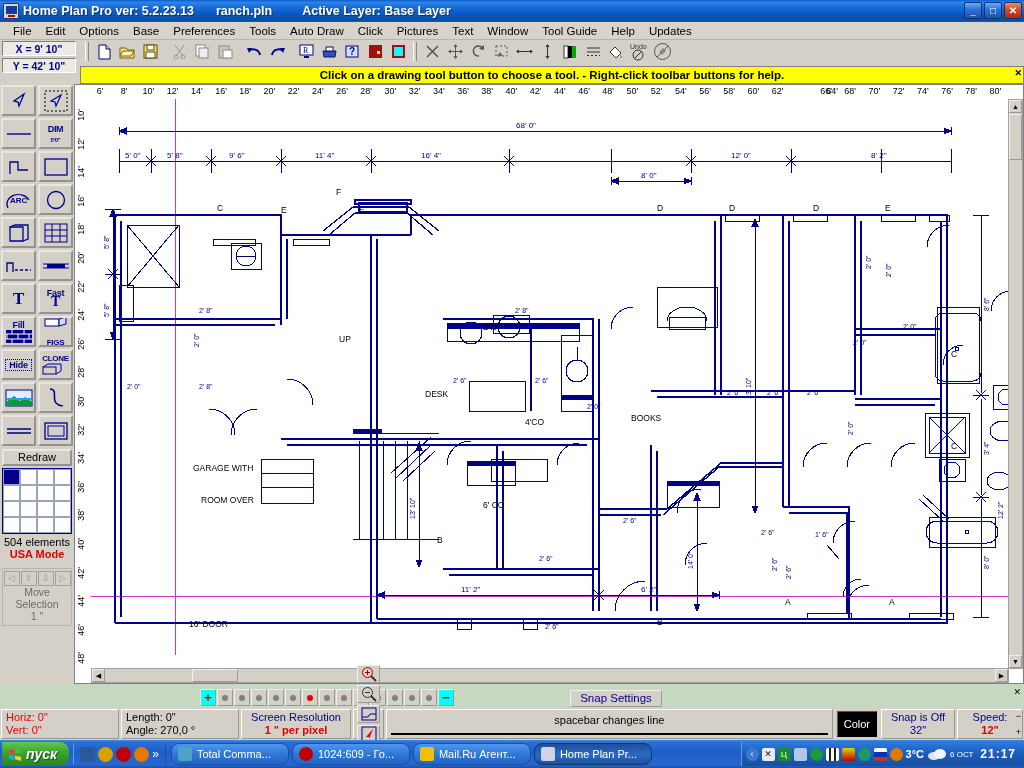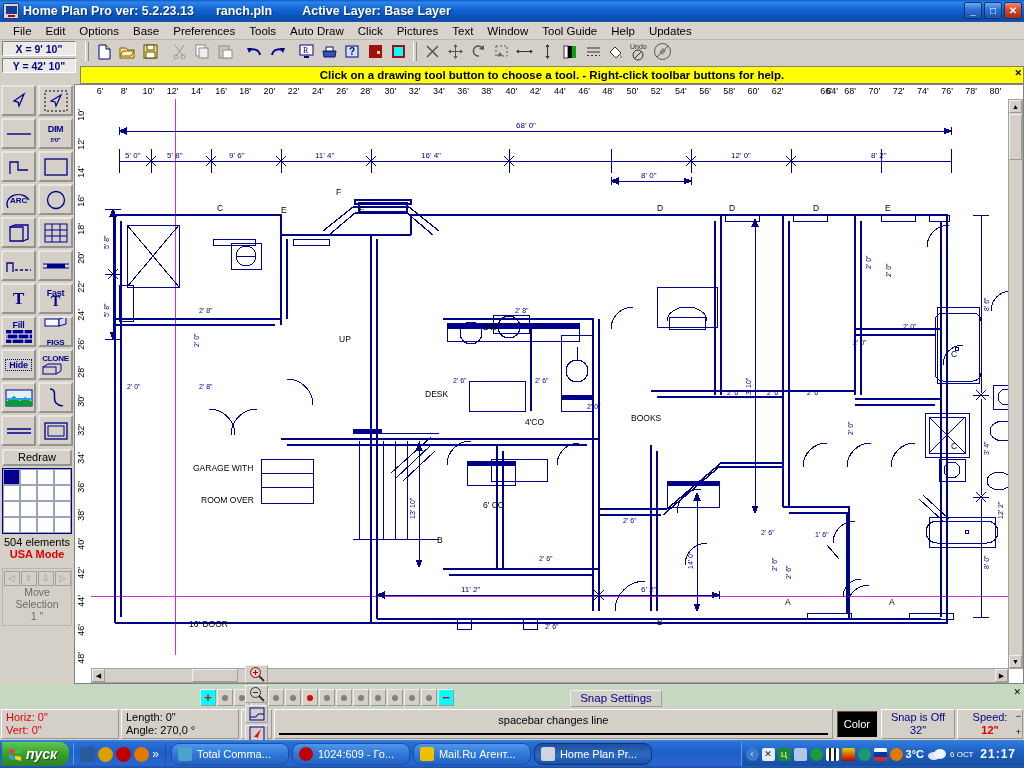--- a/index.html
+++ b/index.html
@@ -1058,20 +1058,24 @@
 
 <div id="statusbar">
   <div class="sgroup" style="width:118px">
     <span class="sline red">Horiz: 0"</span>
     <span class="sline red">Vert: 0"</span>
   </div>
   <div class="sgroup" style="width:118px">
     <span class="sline">Length:  0"</span>
     <span class="sline">Angle:  270,0 °</span>
   </div>
+  <div class="sgroup" style="width:110px;align-items:center">
+    <span class="sline blue">Screen Resolution</span>
+    <span class="sline red bold">1 " per pixel</span>
+  </div>
   <div class="sgroup" id="zoomtools">
     <span class="ztool">
       <svg width="16" height="16">
           <circle cx="6.5" cy="6.5" r="5" fill="none" stroke="#a00"></circle>
           <path d="M10 10l5 5" stroke="#333" stroke-width="2"></path>
           <path d="M4 6.5h5M6.5 4v5" stroke="#a00"></path>
         </svg>
       </span>
     <span class="ztool">
       <svg width="16" height="16">

